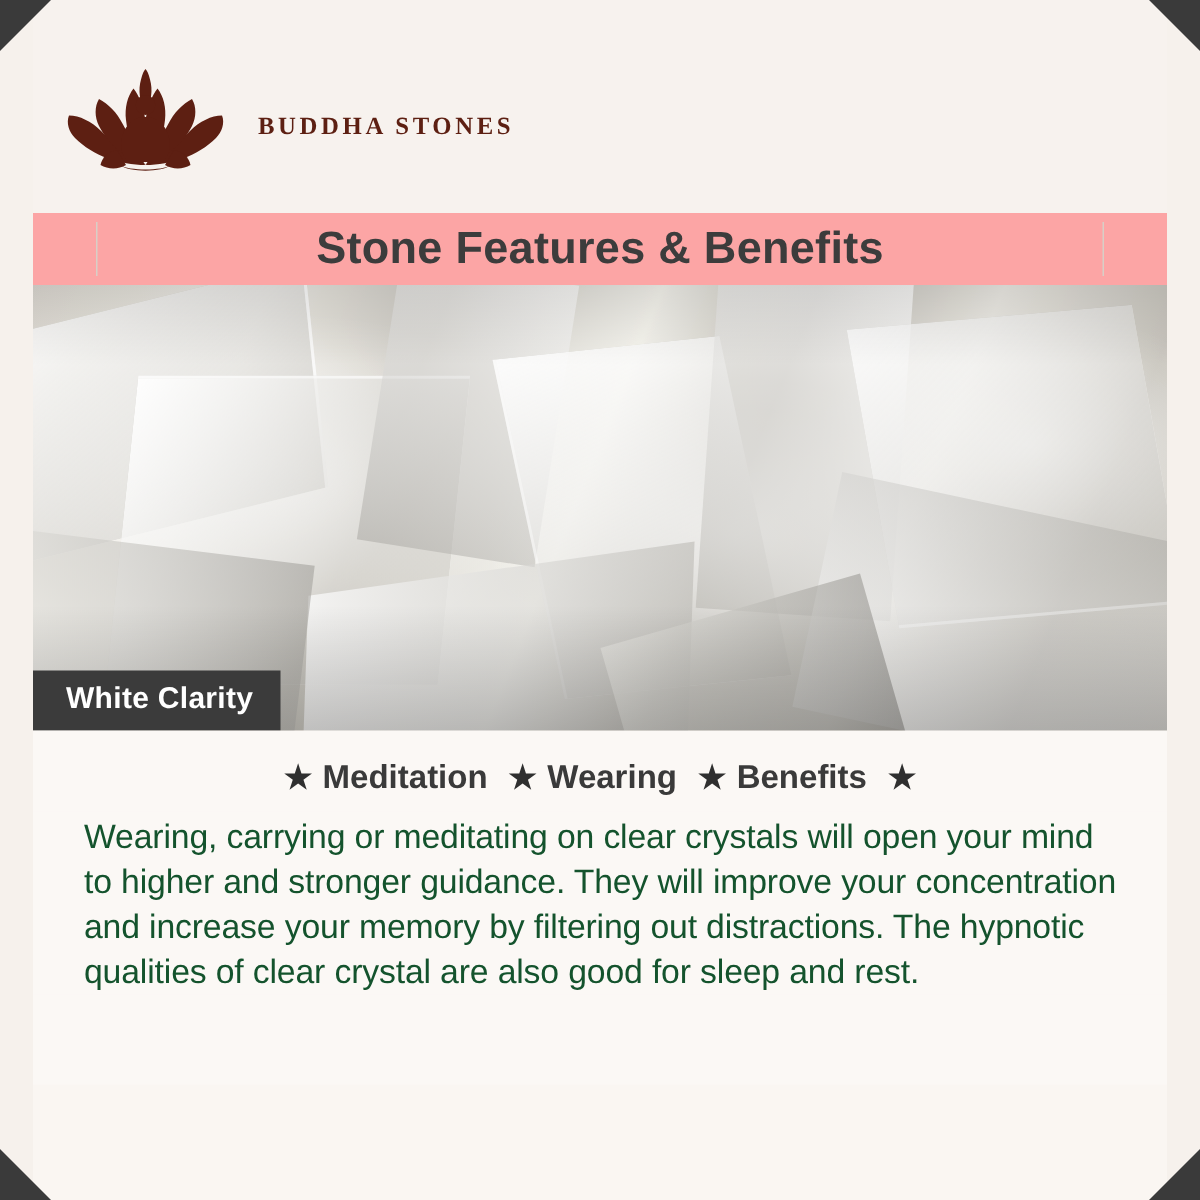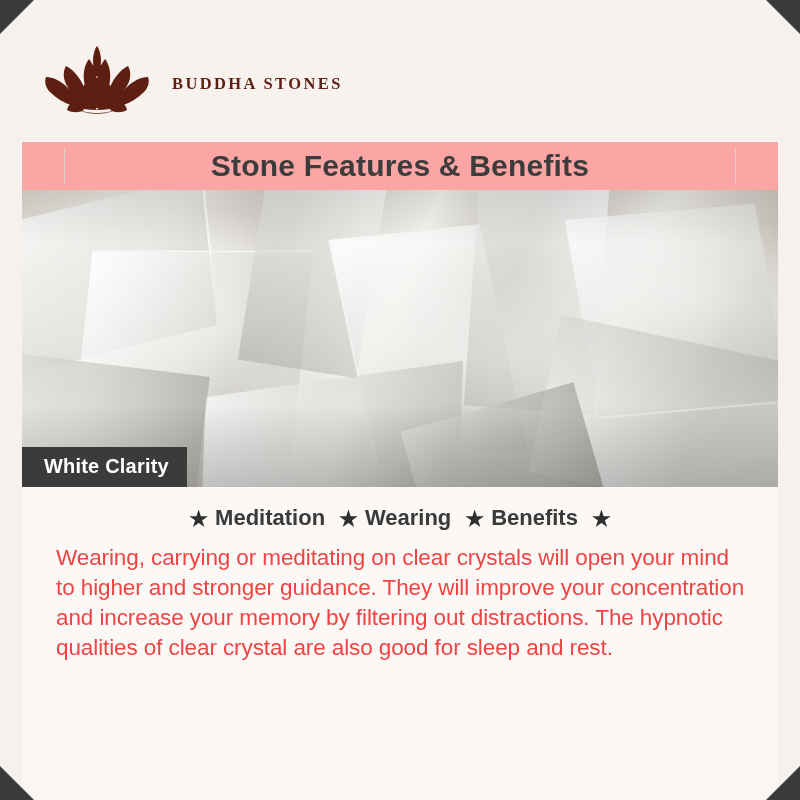--- a/index.html
+++ b/index.html
@@ -235,21 +235,21 @@
     font-size: 21px;
     color: #2f2f2f;
     line-height: 1;
   }
 
   
   .body-copy {
     padding: 2px 32px 0 34px;
     font-size: 22.5px;
     line-height: 1.33;
-    color: #ef4444;
+    color: #14532d;
     background: #fbf8f5;
     letter-spacing: -0.1px;
   }
 
   .filler {
     background: #fbf8f5;
     height: 60px;
   }
 </style>
 </head>

